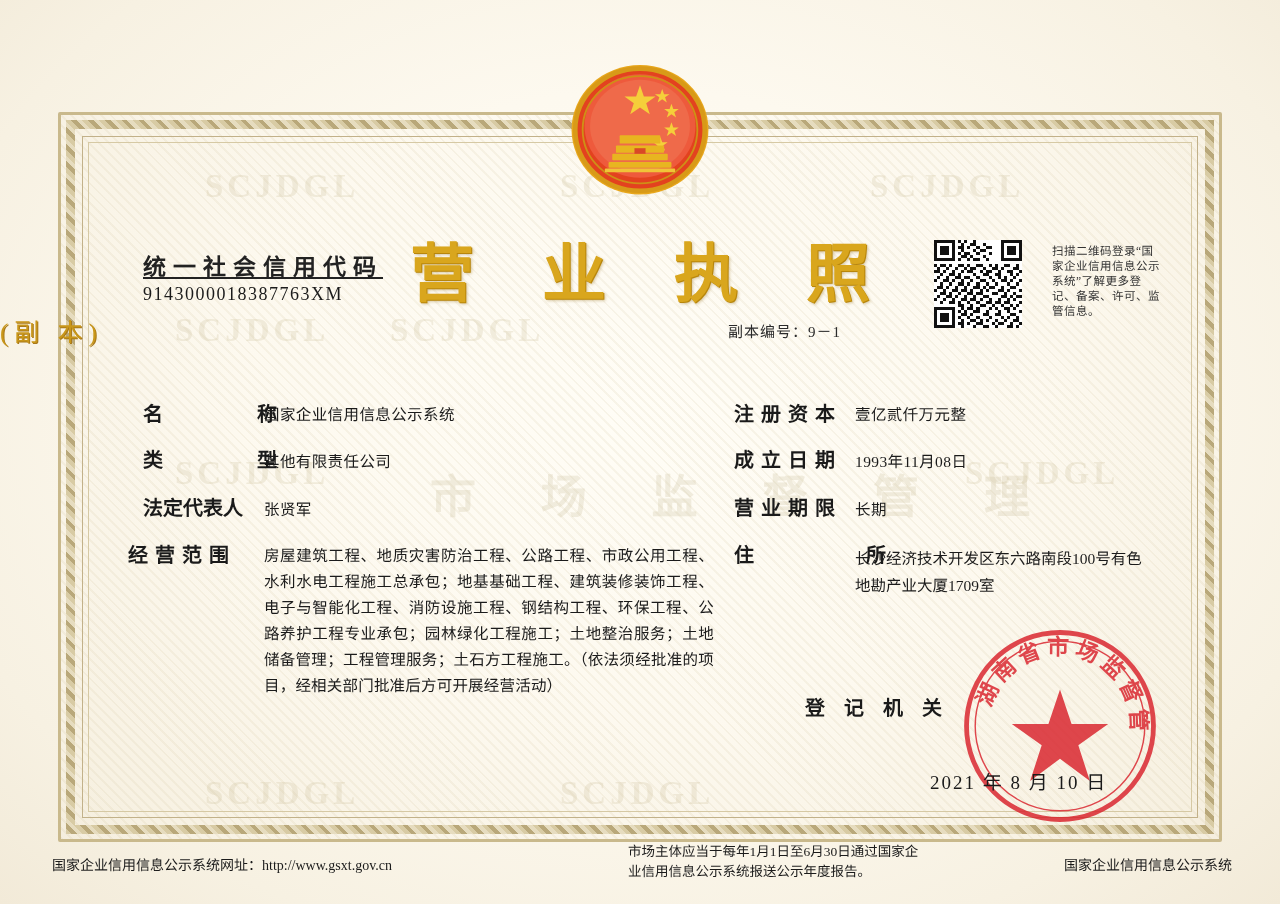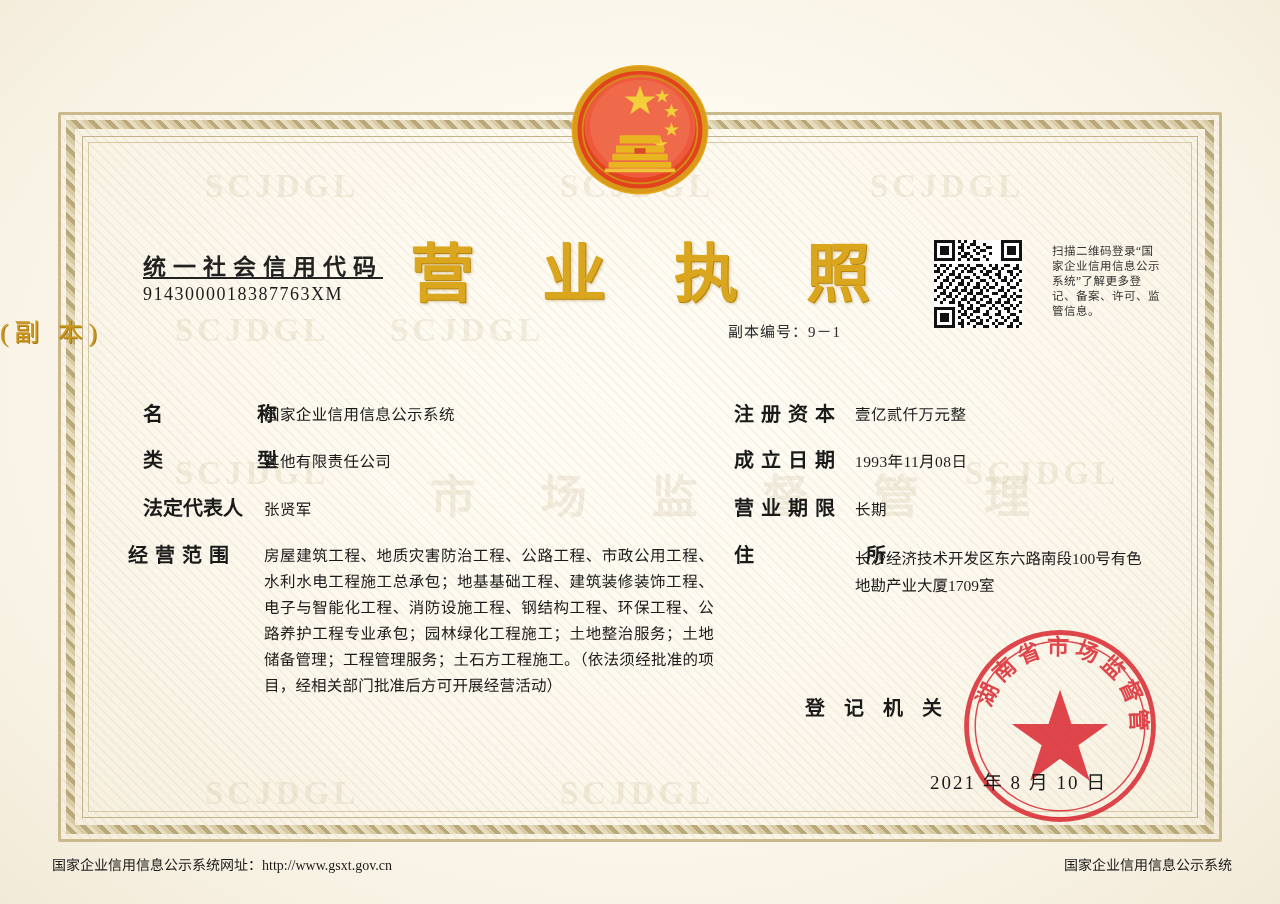--- a/index.html
+++ b/index.html
@@ -532,15 +532,16 @@
       <path id="sealArc" d="M 110,110 m -74,0 a 74,74 0 1,1 148,0" fill="none"></path>
       <text font-size="23" font-weight="bold" fill="#d9202a" font-family="'Liberation Serif', serif" letter-spacing="5">
         <textPath href="#sealArc" startOffset="8%">湖南省市场监督管理局</textPath>
       </text>
     </g>
   </svg>
 
   <div class="issue-date">2021 年 8 月 10 日</div>
 
   <div class="footer-left">国家企业信用信息公示系统网址：http://www.gsxt.gov.cn</div>
+  <div class="footer-center">市场主体应当于每年1月1日至6月30日通过国家企业信用信息公示系统报送公示年度报告。</div>
   <div class="footer-right">国家企业信用信息公示系统</div>
 
 </div>
 
 </body></html>

